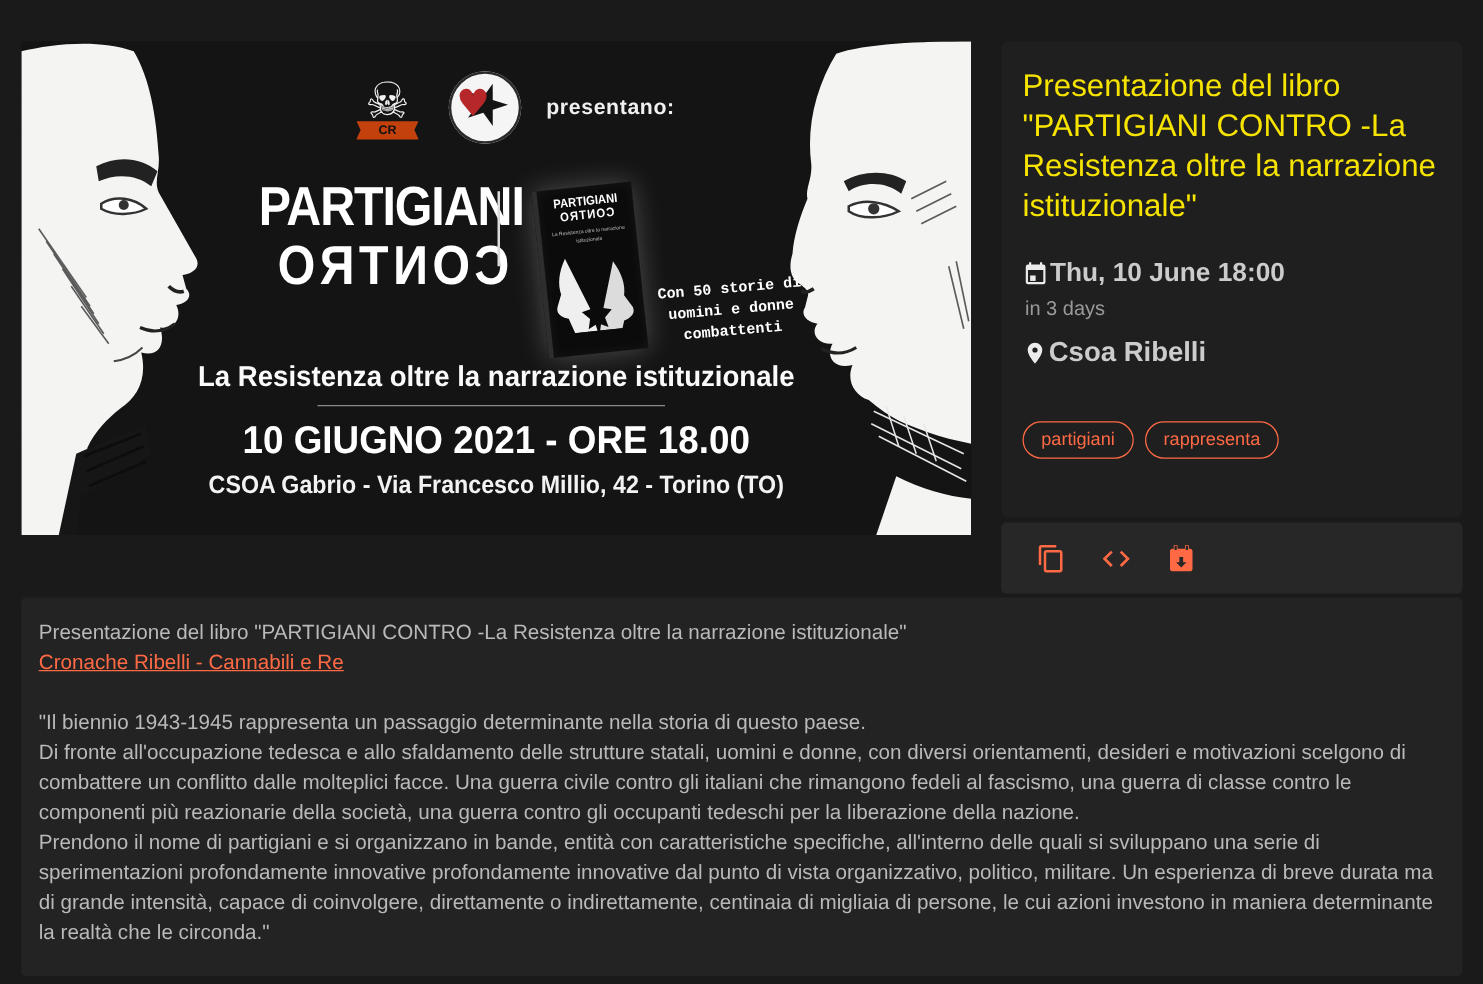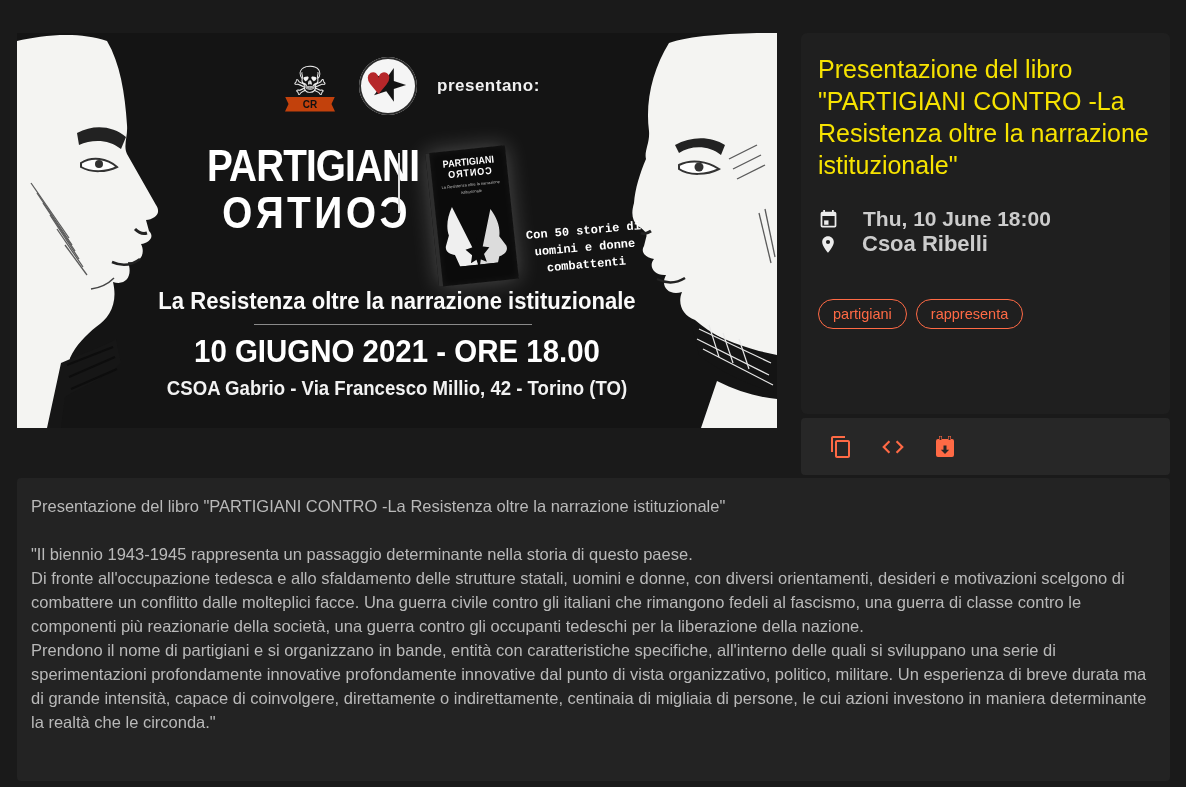--- a/index.html
+++ b/index.html
@@ -98,21 +98,21 @@
 
   
   .info-card{
     position:absolute;left:801px;top:33px;width:369px;height:381px;
     background:#1f1f1f;border-radius:6px;padding:20px 17px 0;
   }
   .event-title{
     color:var(--title);font-size:25px;line-height:32px;font-weight:500;
     margin-bottom:26px;
   }
-  .row{display:flex;align-items:center;gap:24px;}
+  .row{display:flex;align-items:center;gap:1px;}
   .row .ico{flex:0 0 auto;display:flex;}
   .when{color:var(--txt-strong);font-weight:bold;font-size:21px;}
   .relative-time{color:var(--txt-dim);font-size:16px;margin:8px 0 12px 2px;}
   .where{color:var(--txt-strong);font-weight:bold;font-size:22px;}
   .address{color:var(--txt-dim);font-size:16px;margin:7px 0 0 2px;}
   .tags{margin-top:42px;display:flex;gap:9px;}
   .chip{
     display:inline-flex;align-items:center;height:30px;padding:0 14px;
     border:1.5px solid var(--accent);border-radius:16px;
     color:var(--accent);font-size:14.5px;background:transparent;cursor:pointer;
@@ -238,20 +238,21 @@
 
   <div class="row">
     <span class="ico">
       <svg width="21" height="21" viewBox="0 0 24 24" fill="#ececec">
         <path d="M19 3h-1V1h-2v2H8V1H6v2H5a2 2 0 0 0-2 2v14a2 2 0 0 0 2 2h14a2 2 0 0 0 2-2V5a2 2 0 0 0-2-2zm0 16H5V8h14v11z"></path>
         <rect x="7" y="13" width="5" height="5"></rect>
       </svg>
     </span>
     <span class="when">Thu, 10 June 18:00</span>
   </div>
+  <div class="relative-time">in 3 days</div>
 
   <div class="row">
     <span class="ico">
       <svg width="20" height="23" viewBox="0 0 24 24" fill="#ececec">
         <path d="M12 2C8.13 2 5 5.13 5 9c0 5.25 7 13 7 13s7-7.75 7-13c0-3.87-3.13-7-7-7zm0 9.5a2.5 2.5 0 0 1 0-5 2.5 2.5 0 0 1 0 5z"></path>
       </svg>
     </span>
     <span class="where">Csoa Ribelli</span>
   </div>
 
@@ -277,17 +278,18 @@
       <path fill="#ff6a45" d="M19 4h-1V1h-3v3H9V1H6v3H5a2 2 0 0 0-2 2v14a2 2 0 0 0 2 2h14a2 2 0 0 0 2-2V6a2 2 0 0 0-2-2z"></path>
       <path fill="#272727" d="M12 19l-4.2-4.2h2.7v-4.3h3v4.3h2.7z"></path>
       <rect x="6.6" y="1.5" width="1.8" height="3.5" fill="#272727"></rect>
       <rect x="15.6" y="1.5" width="1.8" height="3.5" fill="#272727"></rect>
     </svg>
   </button>
 </div>
 
 <div class="desc-card">
   <div>Presentazione del libro "PARTIGIANI CONTRO -La Resistenza oltre la narrazione istituzionale"</div>
+  <a class="desc-link">Cronache Ribelli - Cannabili e Re</a>
   <div class="desc-gap"></div>
   <div>"Il biennio 1943-1945 rappresenta un passaggio determinante nella storia di questo paese.</div>
   <div>Di fronte all'occupazione tedesca e allo sfaldamento delle strutture statali, uomini e donne, con diversi orientamenti, desideri e motivazioni scelgono di combattere un conflitto dalle molteplici facce. Una guerra civile contro gli italiani che rimangono fedeli al fascismo, una guerra di classe contro le componenti più reazionarie della società, una guerra contro gli occupanti tedeschi per la liberazione della nazione.</div>
   <div>Prendono il nome di partigiani e si organizzano in bande, entità con caratteristiche specifiche, all'interno delle quali si sviluppano una serie di sperimentazioni profondamente innovative profondamente innovative dal punto di vista organizzativo, politico, militare. Un esperienza di breve durata ma di grande intensità, capace di coinvolgere, direttamente o indirettamente, centinaia di migliaia di persone, le cui azioni investono in maniera determinante la realtà che le circonda."</div>
 </div>
 
 </body></html>

